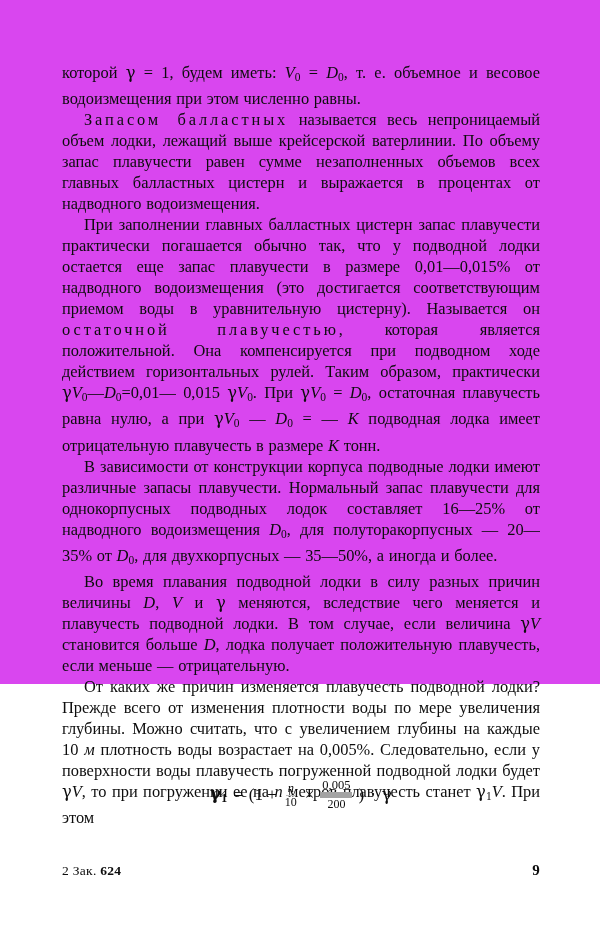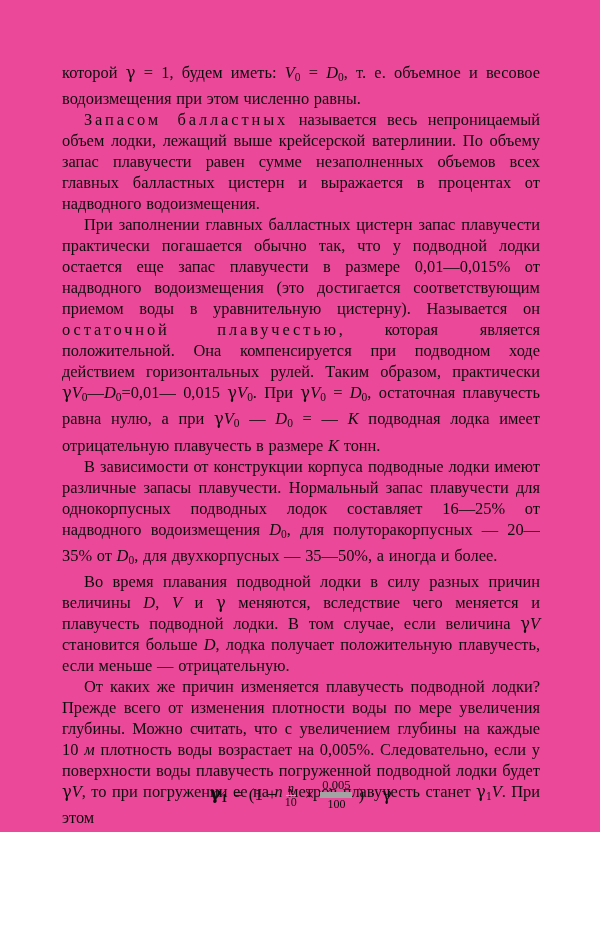--- a/index.html
+++ b/index.html
@@ -10,22 +10,22 @@
     width: 600px;
     height: 940px;
     background: #ffffff;
     font-family: "Liberation Serif", "DejaVu Serif", serif;
     color: #0d0d0d;
     overflow: hidden;
   }
   .page {
     position: relative;
     width: 600px;
-    height: 832px;
-    background: #ec4899;
+    height: 684px;
+    background: #d946ef;
   }
   .text-block {
     position: absolute;
     left: 62px;
     top: 62px;
     width: 478px;
   }
   p.para {
     margin: 0;
     text-align: justify;
@@ -179,23 +179,27 @@
       <span class="tok nb"><span class="gam"><b>γ</b></span><span class="sub"><b>1</b></span></span>
       <span class="tok">=</span>
       <span class="tok">(1 +</span>
       <span class="frac faint">
         <span class="num ital">n</span>
         <span class="den">10</span>
       </span>
       <span class="tok">×</span>
       <span class="frac solid">
         <span class="num">0,005</span>
-        <span class="den">100</span>
+        <span class="den">200</span>
       </span>
       <span class="tok">)</span>
       <span class="tok">·</span>
       <span class="tok gam">γ</span>
     </span>
   </div>
 
 
+  <div class="footer">
+    <span class="sig">2 Зак. <b>624</b></span>
+    <span class="pageno">9</span>
+  </div>
 
 </div>
 
 </body></html>

